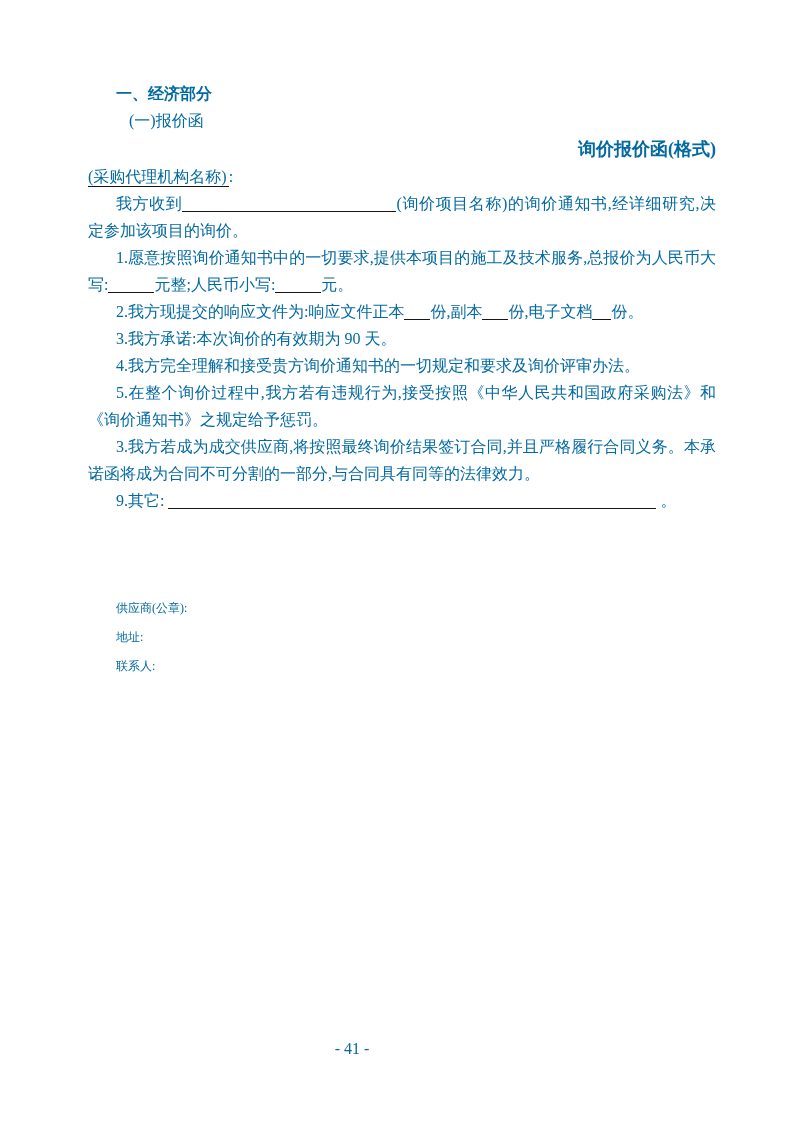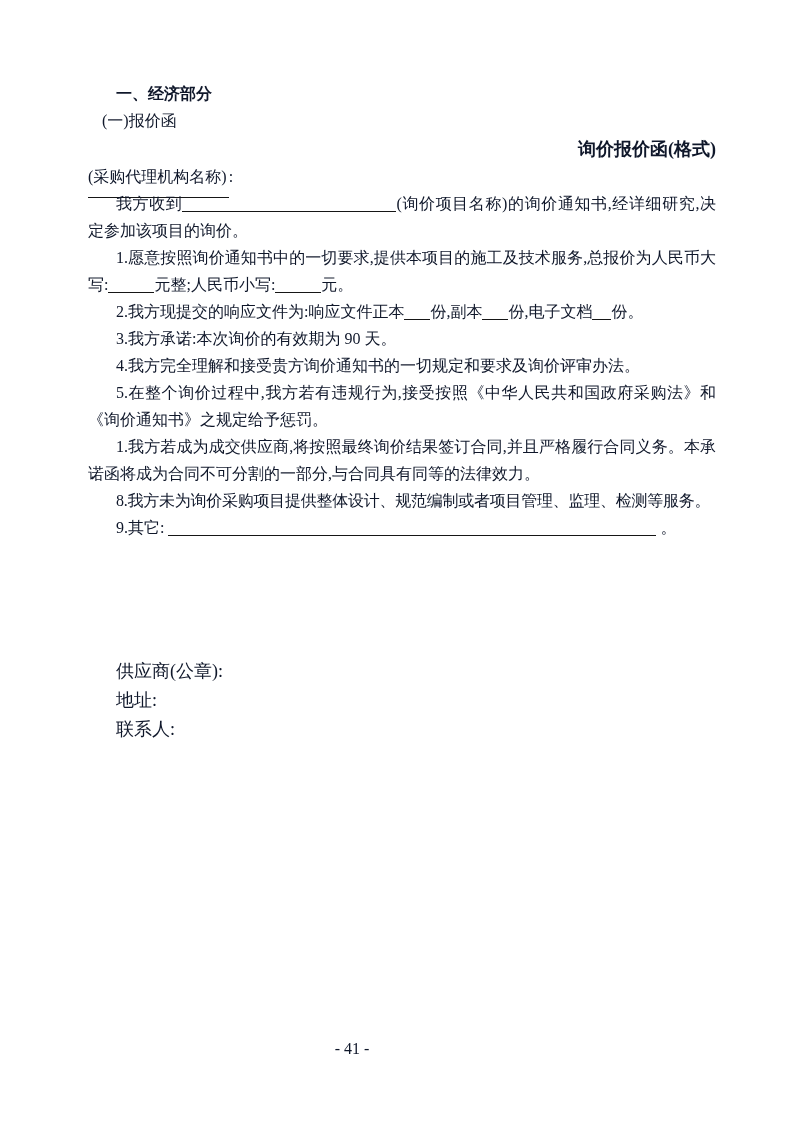--- a/index.html
+++ b/index.html
@@ -1,67 +1,67 @@
 <!DOCTYPE html>
 <html><head>
 <meta charset="utf-8">
 <style>
   html,body { margin:0; padding:0; background:#ffffff; }
   .page {
     position:relative;
     width:793px; height:1122px;
     background:#ffffff;
-    color:#0f172a;
+    color:#0369a1;
     font-family:"Liberation Serif","DejaVu Serif",serif;
     overflow:hidden;
   }
   .content {
     position:absolute;
     left:88px; top:80px;
     width:628px;
   }
   .h-section {
     font-size:16px; font-weight:bold;
     line-height:27px; margin:0 0 0 28px;
   }
   .h-sub {
     font-size:16px; font-weight:normal;
-    line-height:27px; margin:0 0 0 14px;
+    line-height:27px; margin:0 0 0 41px;
   }
   .doc-title {
     font-size:18px; font-weight:bold;
     text-align:right; line-height:28px;
     margin:1px 0 0 0;
   }
   .agency-line {
     font-size:16px; line-height:27px; margin:0;
   }
-  .agency-line .underlined { border-bottom:1px solid #161616; padding:0 2px 12px 0; }
+  .agency-line .underlined { border-bottom:1px solid #161616; padding:0 2px 1px 0; }
   p.body-line {
     margin:0;
     font-size:16px;
     line-height:27px;
     text-align:justify;
     text-indent:28px;
   }
   p.tight { letter-spacing:-0.25px; }
   .blank {
     display:inline-block;
     height:12px;
     border-bottom:1px solid #161616;
     vertical-align:-3px;
   }
   .blank-project { width:214px; }
   .blank-amount  { width:46px; }
   .blank-copies  { width:26px; }
   .blank-ecopy   { width:19px; }
   .blank-other   { width:488px; }
   .signature-block {
-    margin:116px 0 0 28px;
-    font-size:18px;
+    margin:80px 0 0 28px;
+    font-size:12px;
   }
   .signature-block .sig-line { line-height:29px; }
   .date-line {
     margin:11px 0 0 470px;
     font-size:16px;
     line-height:27px;
     white-space:pre;
   }
   .page-footer {
     position:absolute;
@@ -84,22 +84,21 @@
 
     <p class="body-line"><span>我方收到</span><span class="blank blank-project"></span><span>(询价项目名称)的询价通知书,经详细研究,决定参加该项目的询价。</span></p>
 
     <p class="body-line"><span>1.愿意按照询价通知书中的一切要求,提供本项目的施工及技术服务,总报价为人民币大写:</span><span class="blank blank-amount"></span><span>元整;人民币小写:</span><span class="blank blank-amount"></span><span>元。</span></p>
 
     <p class="body-line"><span>2.我方现提交的响应文件为:响应文件正本</span><span class="blank blank-copies"></span><span>份,副本</span><span class="blank blank-copies"></span><span>份,电子文档</span><span class="blank blank-ecopy"></span><span>份。</span></p>
 
     <p class="body-line">3.我方承诺:本次询价的有效期为 90 天。</p>
     <p class="body-line">4.我方完全理解和接受贵方询价通知书的一切规定和要求及询价评审办法。</p>
     <p class="body-line">5.在整个询价过程中,我方若有违规行为,接受按照《中华人民共和国政府采购法》和《询价通知书》之规定给予惩罚。</p>
-    <p class="body-line">1.我方若成为成交供应商,将按照最终询价结果签订合同,并且严格履行合同义务。本承诺函将成为合同不可分割的一部分,与合同具有同等的法律效力。</p>
-    <p class="body-line tight">8.我方未为询价采购项目提供整体设计、规范编制或者项目管理、监理、检测等服务。</p>
+    <p class="body-line">3.我方若成为成交供应商,将按照最终询价结果签订合同,并且严格履行合同义务。本承诺函将成为合同不可分割的一部分,与合同具有同等的法律效力。</p>
 
     <p class="body-line"><span>9.其它:</span> <span class="blank blank-other"></span> <span>。</span></p>
 
     <div class="signature-block">
       <div class="sig-line">供应商(公章):</div>
       <div class="sig-line">地址:</div>
       <div class="sig-line">联系人:</div>
     </div>
 
   </div>

